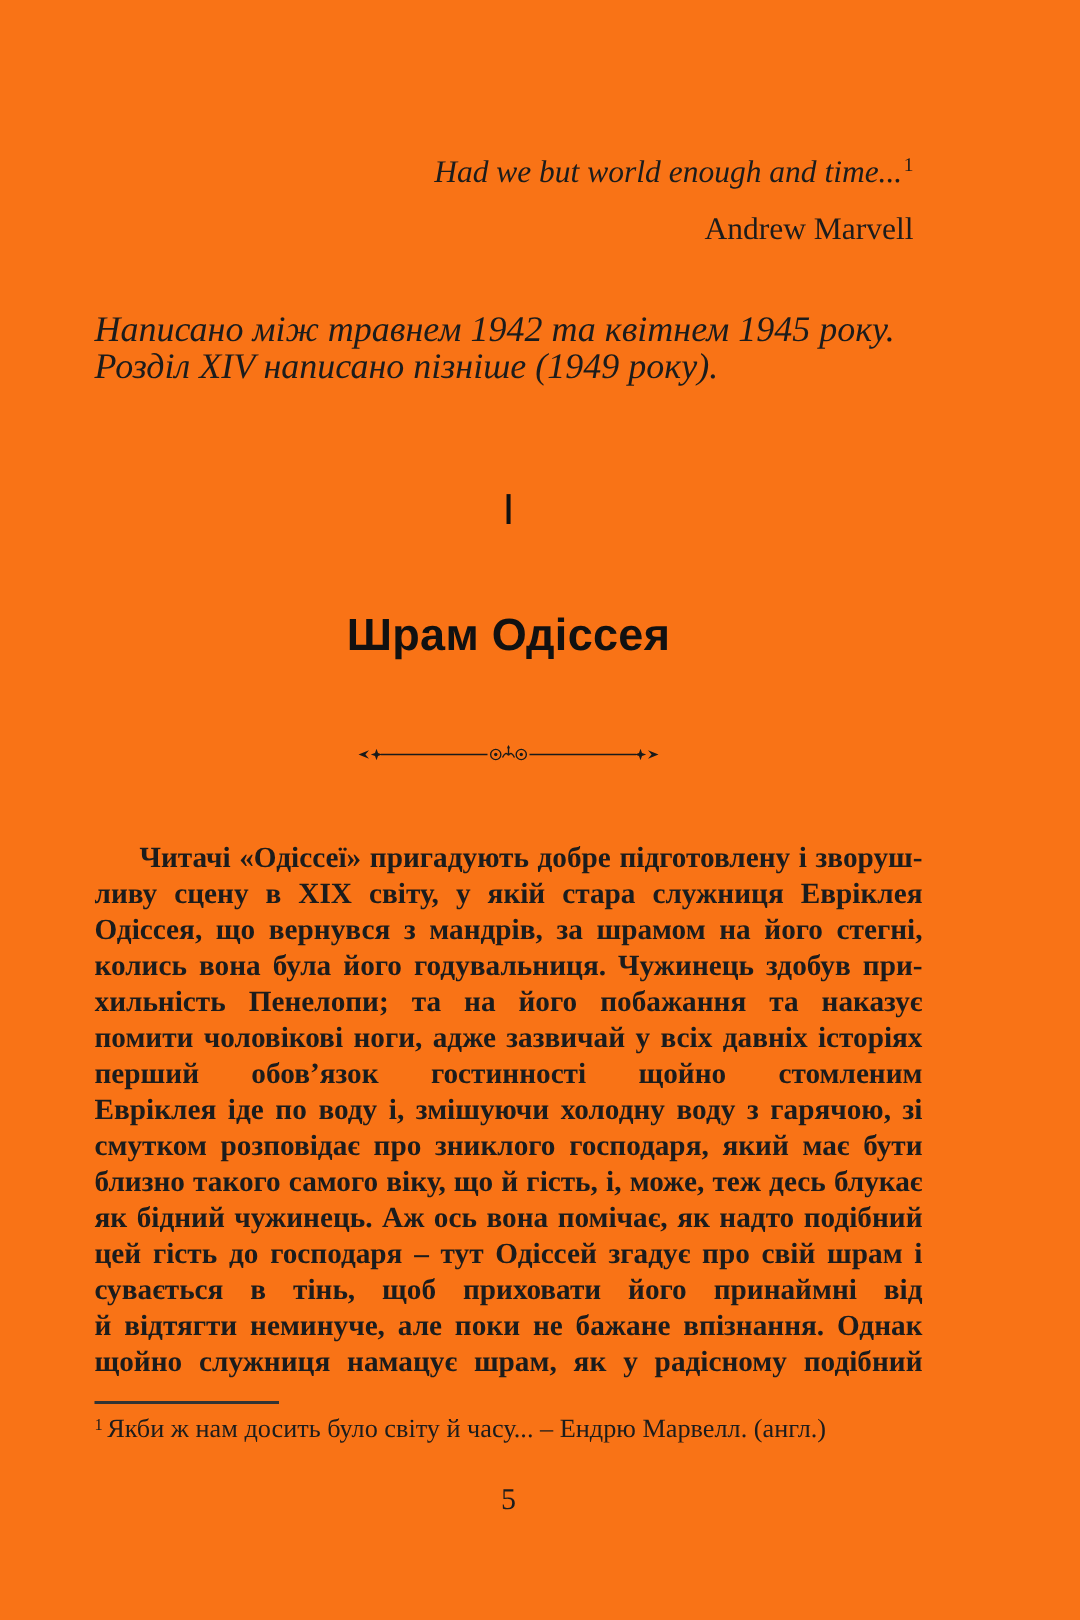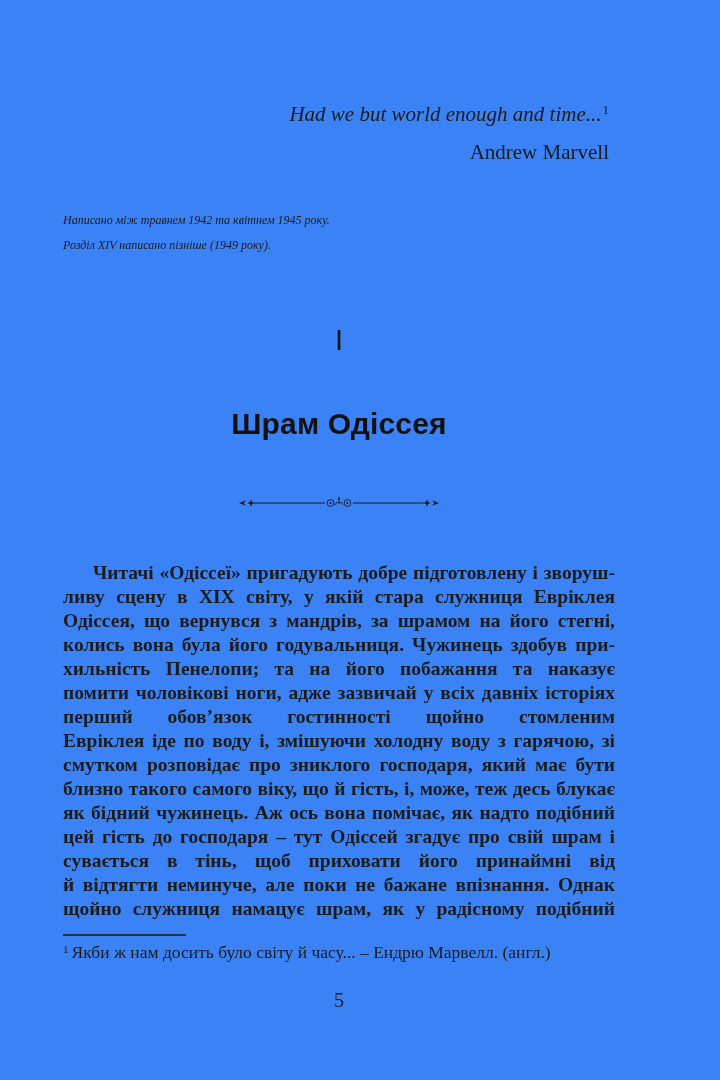--- a/index.html
+++ b/index.html
@@ -1,20 +1,20 @@
 <!DOCTYPE html>
 <html><head>
 <meta charset="utf-8">
 <style>
   html, body { margin: 0; padding: 0; background: #ffffff; }
   .page {
     position: relative;
     width: 720px;
     height: 1080px;
-    background: #3b82f6;
+    background: #f97316;
     font-family: "Liberation Serif", "DejaVu Serif", serif;
     color: #1c1c1c;
     overflow: hidden;
   }
 
   
   .epigraph {
     position: absolute;
     top: 101px;
     left: 63px;
@@ -39,21 +39,21 @@
     margin-top: 9px;
   }
 
   
   .written-note {
     position: absolute;
     top: 208px;
     left: 63px;
     width: 552px;
     font-style: italic;
-    font-size: 12px;
+    font-size: 24px;
     line-height: 25px;
   }
 
   
   .chapter-number {
     position: absolute;
     top: 326px;
     left: 63px;
     width: 552px;
     text-align: center;

